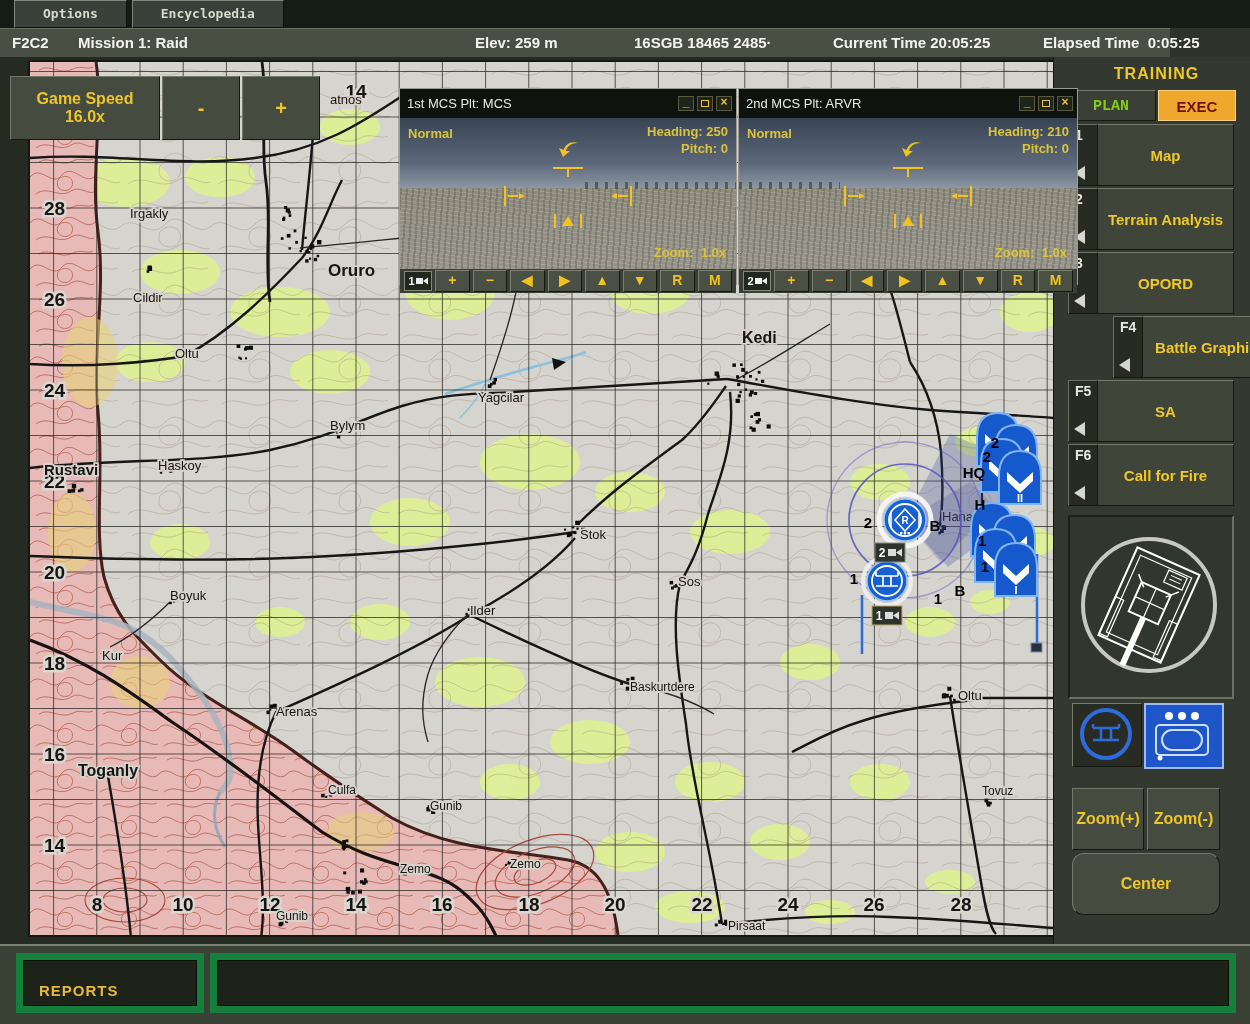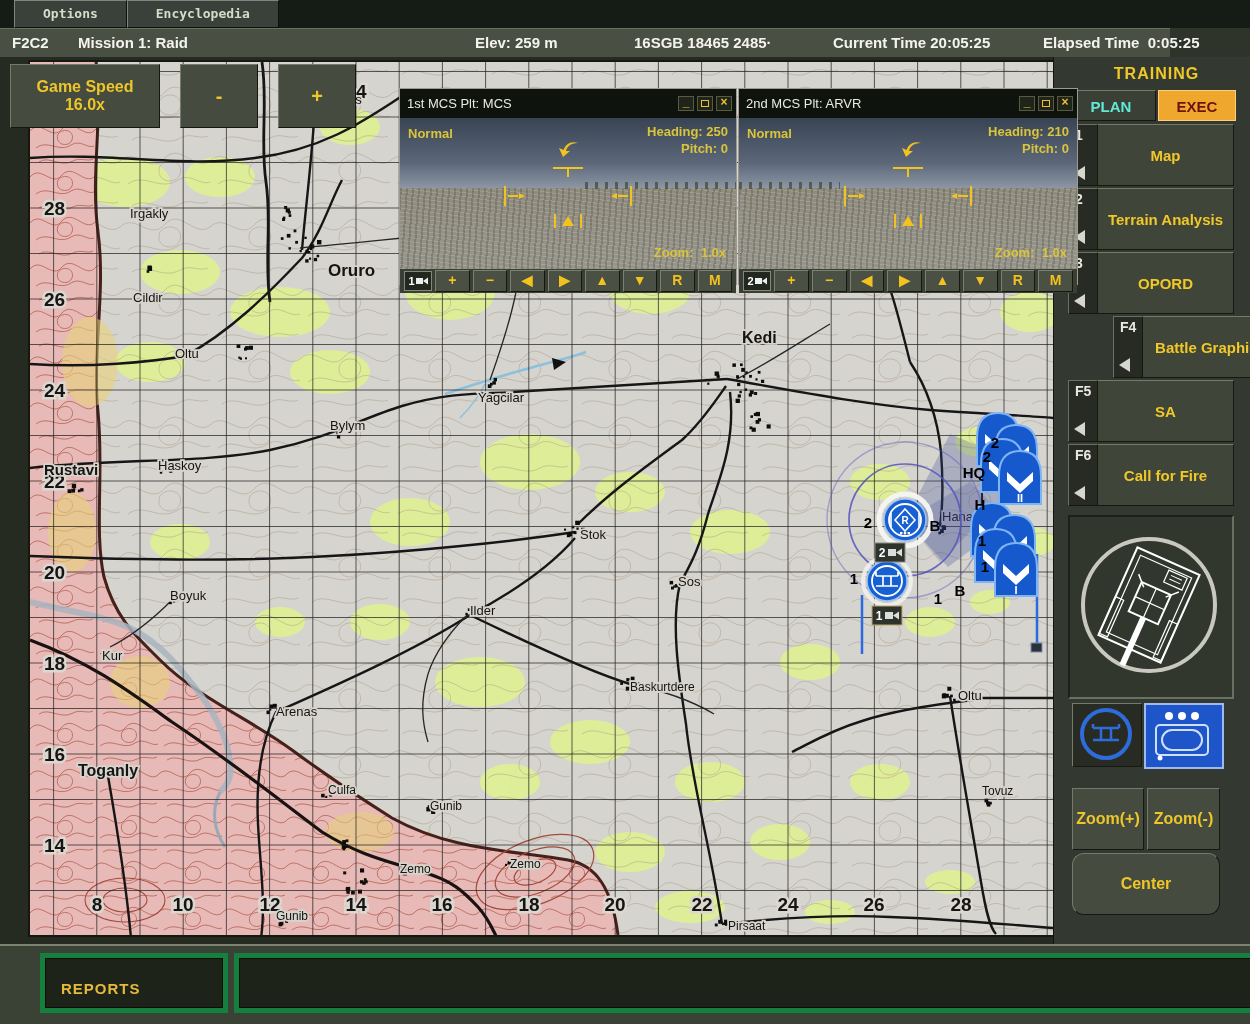--- a/index.html
+++ b/index.html
@@ -1,33 +1,33 @@
 <!DOCTYPE html>
 <html><head>
 <meta charset="utf-8">
 <style>
   html,body{margin:0;padding:0;background:#111;}
   .app{position:relative;width:1250px;height:1024px;background:#2e3429;overflow:hidden;
        font-family:"Liberation Sans",sans-serif;}
   
   .menubar{position:absolute;left:0;top:0;width:1250px;height:28px;background:#151c15;
-           display:flex;align-items:flex-end;padding-left:14px;box-sizing:border-box;}
+           display:flex;align-items:flex-end;gap:5px;padding-left:14px;box-sizing:border-box;}
   .menutab{height:26px;line-height:26px;padding:0 28px;background:#39413a;
            border:1px solid #0c110c;border-top-color:#7e877e;border-left-color:#7e877e;
            color:#d7dcca;font-family:"DejaVu Sans Mono",monospace;font-size:13px;font-weight:bold;}
   
   .statusbar{position:absolute;left:0;top:28px;width:1170px;height:29px;background:#4a4f43;
              border-top:1px solid #6b7161;color:#f4f4ee;font-size:15px;font-weight:bold;}
   .statusbar span{position:absolute;top:5px;white-space:pre;}
   
   .map-wrap{position:absolute;left:30px;top:62px;width:1023px;height:873px;background:#d6d4ce;
             outline:2px solid #14180f;z-index:1;}
   .frame{position:absolute;background:#262b22;z-index:0;}
   
-  .gamespeed{position:absolute;left:10px;top:64px;display:flex;gap:20px;z-index:4;}
+  .gamespeed{position:absolute;left:10px;top:76px;display:flex;gap:2px;z-index:4;}
   .gs-box{background:#454b3e;border:1px solid #14180f;border-top-color:#747b68;border-left-color:#747b68;
           color:#eec62a;font-weight:bold;font-size:16px;display:flex;flex-direction:column;
           align-items:center;justify-content:center;height:64px;box-sizing:border-box;}
   
   .vw{position:absolute;top:88px;height:197px;border:1px solid #9a9a90;z-index:6;background:#222;
       box-sizing:border-box;}
   .vw-title{height:29px;background:#0e130e;display:flex;align-items:center;color:#eceadf;
             font-size:13px;padding:0 4px;box-sizing:border-box;}
   .vw-title .t{flex:1;padding-left:3px;white-space:nowrap;overflow:hidden;}
   .wbtn{width:14px;height:13px;margin-left:3px;color:#ecc22e;font-size:12px;font-weight:bold;
@@ -50,22 +50,22 @@
   .cbtn{flex:1;height:20px;background:#4a5043;border:1px solid #14180f;border-top-color:#7a816e;
         border-left-color:#7a816e;color:#f2c21f;font-weight:bold;font-size:14px;line-height:18px;
         text-align:center;cursor:pointer;}
   
   .sidebar{position:absolute;left:1053px;top:57px;width:197px;height:887px;background:#333930;
            border-left:1px solid #11150e;z-index:3;}
   .sb-title{position:absolute;left:4px;top:8px;width:100%;text-align:center;color:#f0c828;
             font-size:16px;font-weight:bold;letter-spacing:1px;}
   .sb-tab{position:absolute;top:33px;height:31px;line-height:31px;text-align:center;font-weight:bold;
           font-size:15px;box-sizing:border-box;cursor:pointer;}
-  .sb-tab.plan{left:12px;width:90px;background:#3a4036;color:#5eead4;border:1px solid #14180f;
-               border-top-color:#747b68;border-left-color:#747b68;}
+  .sb-tab.plan{left:12px;width:90px;background:#3a4036;color:#84cc16;border:1px solid #14180f;
+               border-top-color:#747b68;border-left-color:#747b68;font-family:Liberation Mono, monospace;}
   .sb-tab.exec{left:104px;width:78px;background:#efa72e;color:#6b1410;border:1px solid #f8d080;}
   .sb-btnrow{position:absolute;left:14px;width:166px;height:62px;display:flex;cursor:pointer;}
   .sb-key{width:30px;background:#272b23;border:1px solid #14180f;border-top-color:#6a7160;
           border-left-color:#6a7160;color:#e8e8e0;font-size:14px;font-weight:bold;position:relative;
           box-sizing:border-box;padding:2px 0 0 6px;}
   .sb-key .tri{position:absolute;left:5px;bottom:5px;width:0;height:0;
           border-top:7px solid rgba(0,0,0,0);border-bottom:7px solid rgba(0,0,0,0);
           border-right:11px solid #d6d6cc;}
   .sb-lab{flex:1;background:#3f4539;border:1px solid #14180f;border-top-color:#747b68;
           border-left:none;color:#f0c828;font-size:15px;font-weight:bold;display:flex;
@@ -76,22 +76,22 @@
   .icobtn{position:absolute;height:62px;border:1px solid #14180f;border-top-color:#747b68;
           border-left-color:#747b68;background:#272b23;cursor:pointer;}
   .icobtn.sel{background:#1e55c8;border:2px solid #9db9f0;}
   .zoombtn{position:absolute;height:62px;background:#454b3e;border:1px solid #14180f;
            border-top-color:#747b68;border-left-color:#747b68;color:#eec62a;font-weight:bold;
            font-size:16px;display:flex;align-items:center;justify-content:center;
            cursor:pointer;box-sizing:border-box;}
   
   .reports{position:absolute;left:0;top:944px;width:1250px;height:80px;background:#3a4135;
            border-top:2px solid #7c8371;z-index:2;}
-  .rep-box{position:absolute;top:7px;height:60px;background:#1e231a;border:5px solid #15803d;
-           box-shadow:inset 0 0 0 1px #0a0e08;box-sizing:border-box;margin-left:24px;}
+  .rep-box{position:absolute;top:7px;height:60px;background:#1e231a;border:7px solid #15803d;
+           box-shadow:inset 0 0 0 1px #0a0e08;box-sizing:border-box;}
   .rep-lab{position:absolute;left:16px;top:22px;color:#e4b93c;font-size:15px;font-weight:bold;
            letter-spacing:1px;}
   svg text{user-select:none;}
 </style>
 </head>
 <body>
 
 <div class="app">
 
   <div class="menubar">

